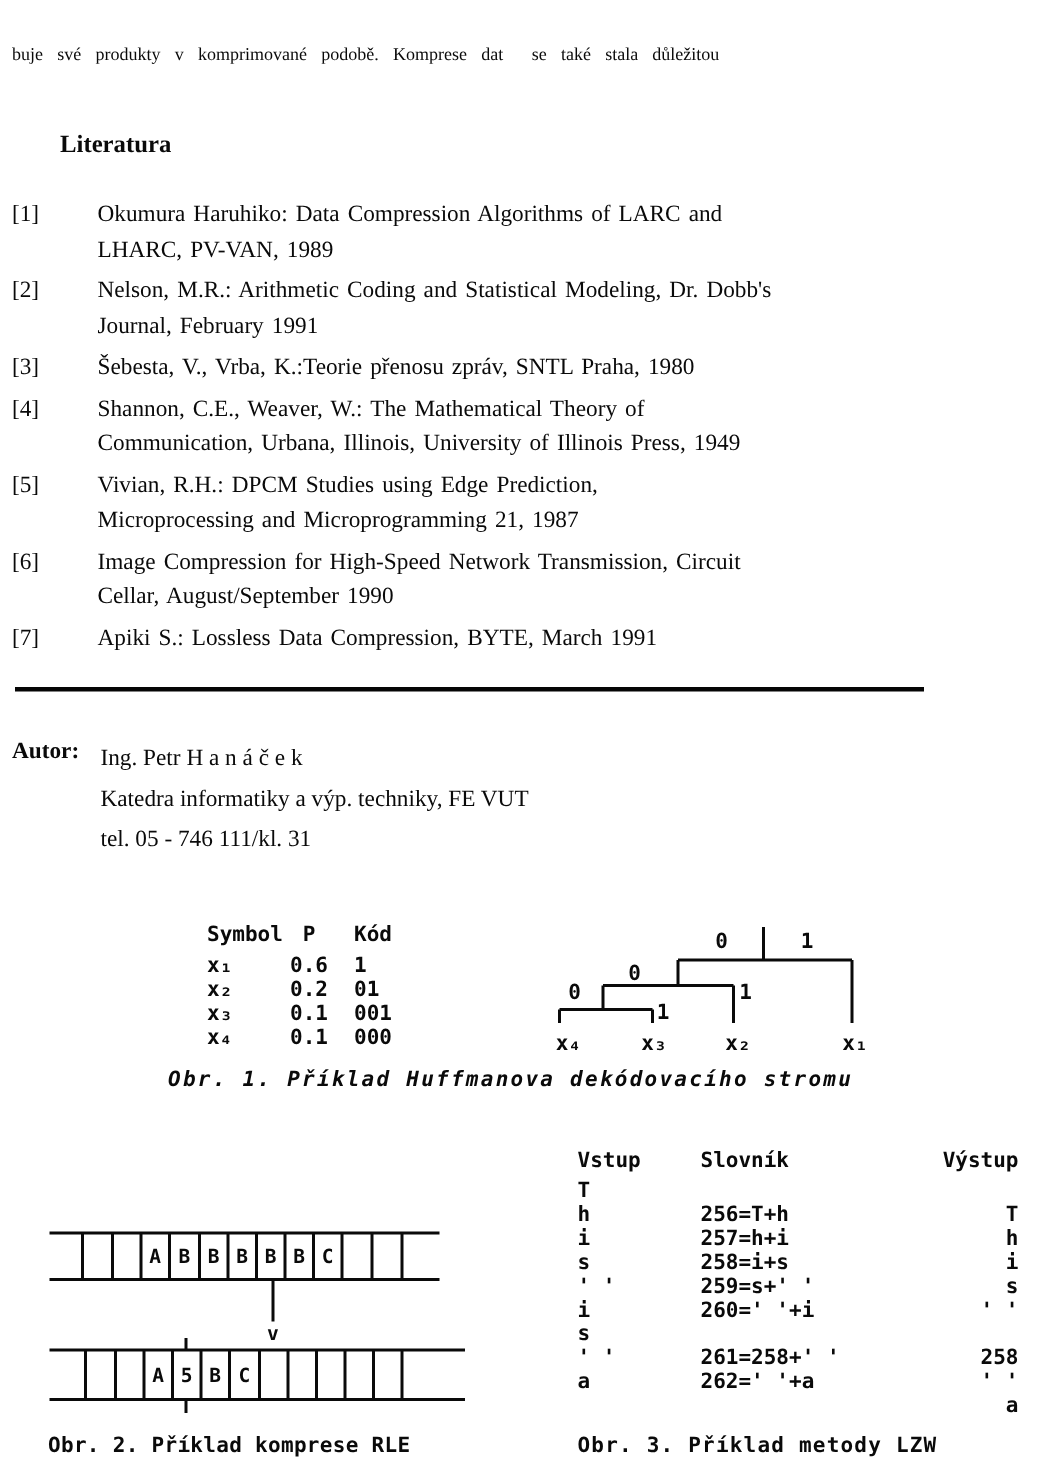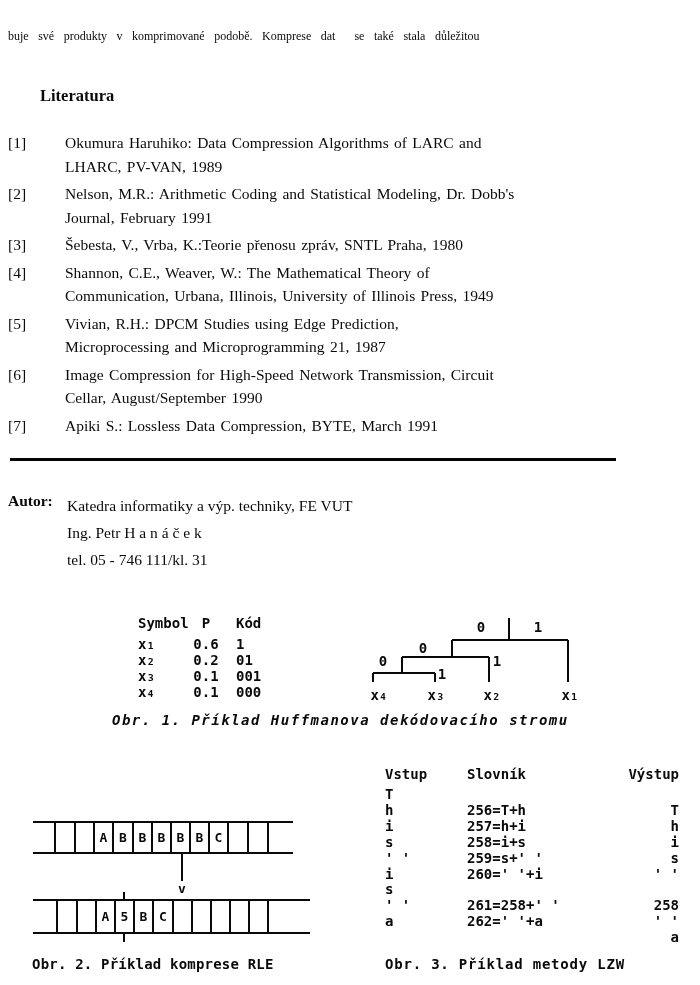--- a/index.html
+++ b/index.html
@@ -94,22 +94,22 @@
   <div class="ref">
     <span class="ref-num">[7]</span>
     <div class="pre">Apiki S.: Lossless Data Compression, BYTE, March 1991</div>
   </div>
 </div>
 
 <div class="abs rule"></div>
 
 <div class="abs author-label">Autor:</div>
 <div class="abs author-lines">
+  <div class="pre">Ing. Petr H a n á č e k</div>
   <div class="pre">Katedra informatiky a výp. techniky, FE VUT</div>
-  <div class="pre">Ing. Petr H a n á č e k</div>
   <div class="pre">tel. 05 - 746 111/kl. 31</div>
 </div>
 
 <div class="abs mono htable">
   <div class="hrow hhead">
     <span class="hc1">Symbol</span>
     <span class="hc2">P</span>
     <span class="hc3">Kód</span>
   </div>
   <div class="hrow">

